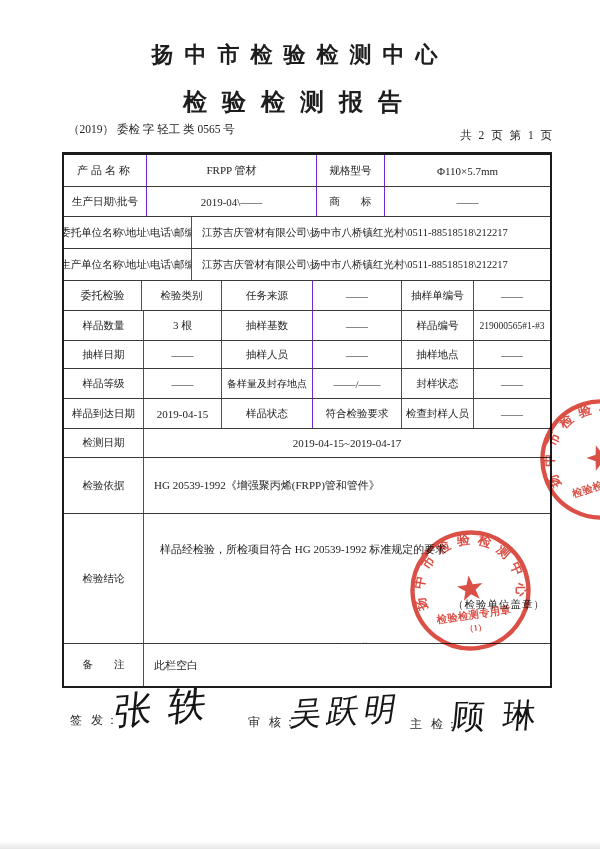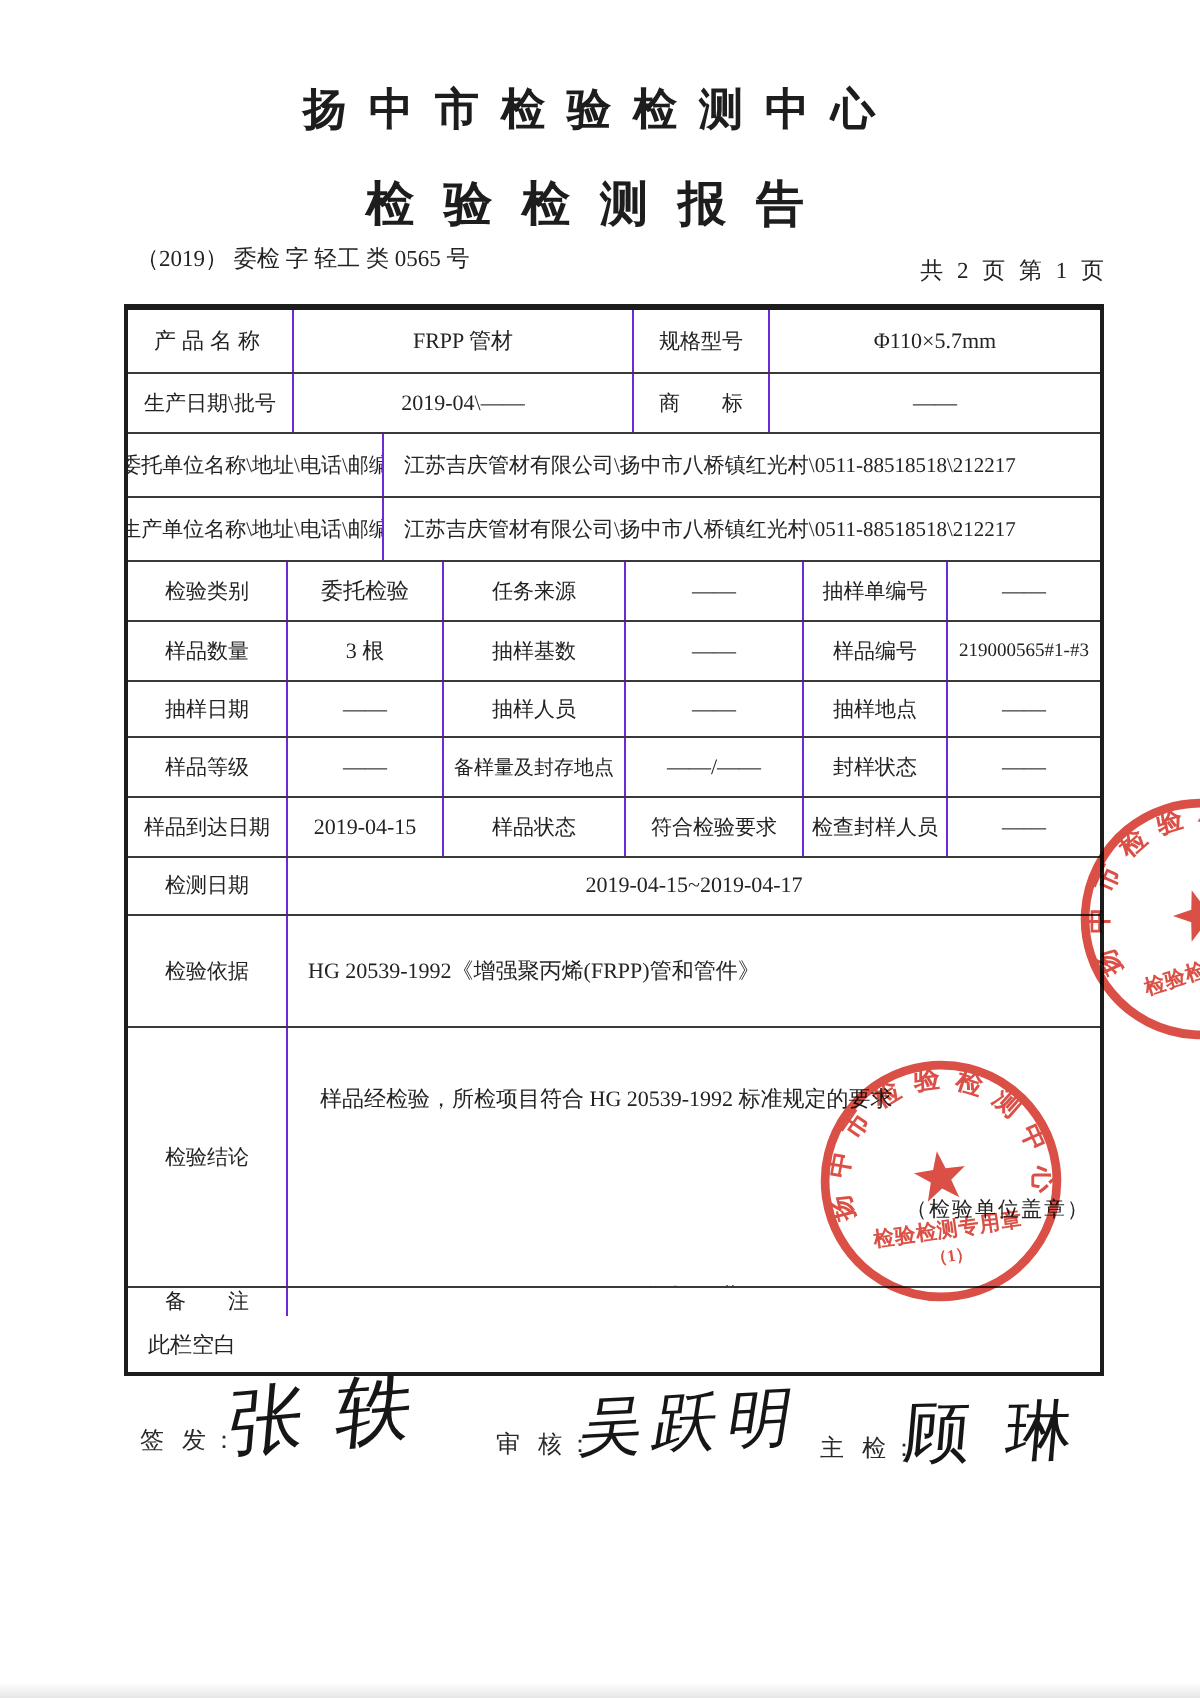--- a/index.html
+++ b/index.html
@@ -13,21 +13,21 @@
     font-size:22px; font-weight:bold; letter-spacing:11px; color:#1d1d1d; }
   .report-title { position:absolute; top:86px; left:0; width:100%; text-align:center;
     font-size:24px; font-weight:bold; letter-spacing:15px; color:#1d1d1d; }
   .ref-line { position:absolute; top:122px; left:68px; width:486px;
     display:flex; justify-content:space-between; font-size:11.5px; }
   .ref-line .pageinfo { position:relative; top:6px; letter-spacing:2px; }
 
   .rtable { position:absolute; left:62px; top:152px; width:490px;
     border:2px solid #1c1c1c; border-top-width:3px; background:transparent; }
   .row { display:flex; border-bottom:1px solid #3a3a3a; }
-  .row:last-child { border-bottom:none;flex-direction:column; }
+  .row:last-child { border-bottom:none; }
   .cell { display:flex; align-items:center; justify-content:center;
     border-right:1px solid #6d28d9; font-size:11px; white-space:nowrap;
     overflow:hidden; padding:0 2px; }
   .cell:last-child { border-right:none; flex:1; }
   .lbl { letter-spacing:3px; }
   .tight { letter-spacing:0; font-size:10.5px; }
   .left { justify-content:flex-start; padding-left:10px; }
   .h32{height:32px}.h30{height:30px}.h28{height:28px}.h29{height:29px}
   .h56{height:56px}.h130{height:130px}.h42{height:42px}
   .c83{width:83px}.c170{width:170px}.c68{width:68px}
@@ -92,22 +92,22 @@
       <div class="cell c158 tight">委托单位名称\地址\电话\邮编</div>
       <div class="cell left tight">江苏吉庆管材有限公司\扬中市八桥镇红光村\0511-88518518\212217</div>
     </div>
 
     <div class="row h32">
       <div class="cell c158 tight">生产单位名称\地址\电话\邮编</div>
       <div class="cell left tight">江苏吉庆管材有限公司\扬中市八桥镇红光村\0511-88518518\212217</div>
     </div>
 
     <div class="row h30">
+      <div class="cell c78">委托检验</div>
       <div class="cell c80 lbl tight">检验类别</div>
-      <div class="cell c78">委托检验</div>
       <div class="cell c91 lbl tight">任务来源</div>
       <div class="cell c89">——</div>
       <div class="cell c72 tight">抽样单编号</div>
       <div class="cell">——</div>
     </div>
 
     <div class="row h30">
       <div class="cell c80 lbl tight">样品数量</div>
       <div class="cell c78">3 根</div>
       <div class="cell c91 lbl tight">抽样基数</div>

